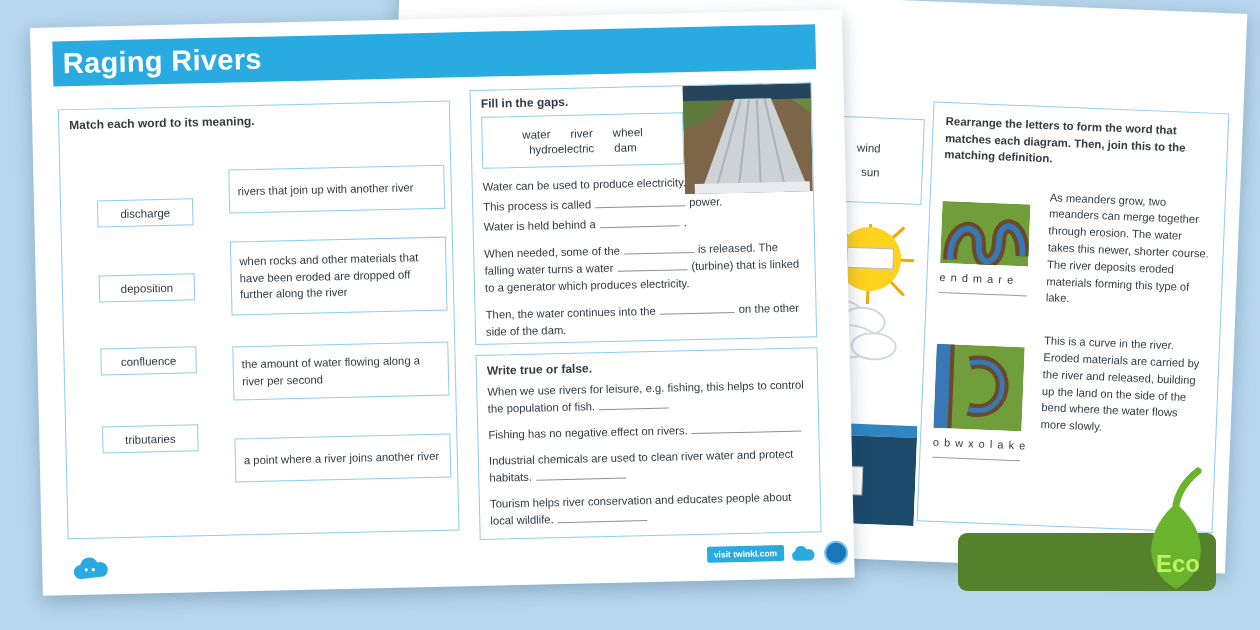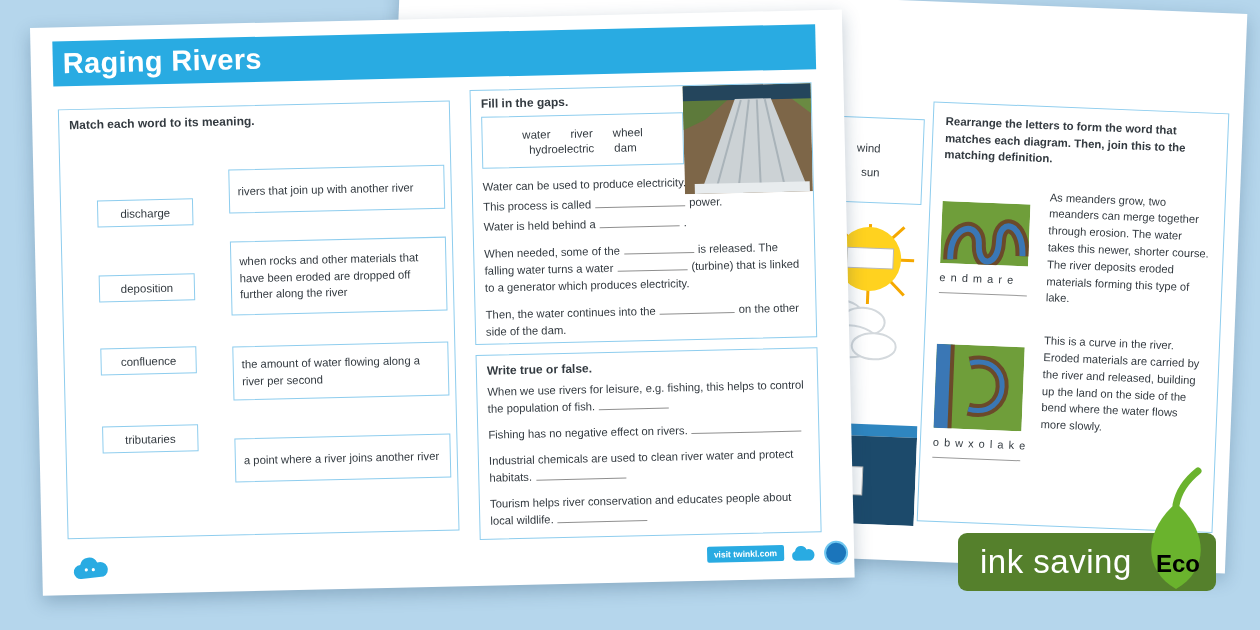--- a/index.html
+++ b/index.html
@@ -89,21 +89,21 @@
   .rearr-def{ width:168px; font-size:11.2px; line-height:1.5; margin-left:10px; }
   
   .eco-badge{
     position:absolute; left:958px; top:533px; width:258px; height:58px;
     background:#55802c; border-radius:9px; z-index:5;
     display:flex; align-items:center; padding-left:22px;
   }
   .eco-text{ color:#fff; font-size:33px; letter-spacing:.5px; }
   .eco-leaf-svg{ position:absolute; right:0; bottom:0; overflow:visible; }
   .eco-leaf-label{
-    position:absolute; right:16px; bottom:13px; color:#000000; font-weight:bold;
+    position:absolute; right:16px; bottom:13px; color:#bef264; font-weight:bold;
     font-size:24px; z-index:6;text-align:center;
   }
 </style>
 </head>
 <body>
 
 <div class="stage">
 
   <div class="page page-back">
 
@@ -246,21 +246,20 @@
       <circle cx="21" cy="13" r="1.6" fill="#fff"></circle>
     </svg>
     <div class="visit-box">visit twinkl.com</div>
     <svg class="mini-cloud" viewBox="0 0 26 18">
       <path d="M6,15 a5,5 0 0 1 -1,-9.5 a6,6 0 0 1 11.5,-1.5 a5,5 0 0 1 4,11 z" fill="#29abe2"></path>
     </svg>
     <div class="mini-circle"></div>
   </div>
 
   <div class="eco-badge">
-    <span class="eco-text">ink saving</span>
     <svg class="eco-leaf-svg" width="80" height="116" viewBox="0 0 80 116">
       <path d="M40,30 C43,14 52,4 62,-4" stroke="#6ab32d" stroke-width="7" fill="none" stroke-linecap="round"></path>
       <path d="M40,114 C8,96 6,58 40,28 C74,58 72,96 40,114 Z" fill="#6ab32d"></path>
     </svg>
     <span class="eco-leaf-label">Eco</span>
   </div>
 
 </div>
 
 </body></html>

